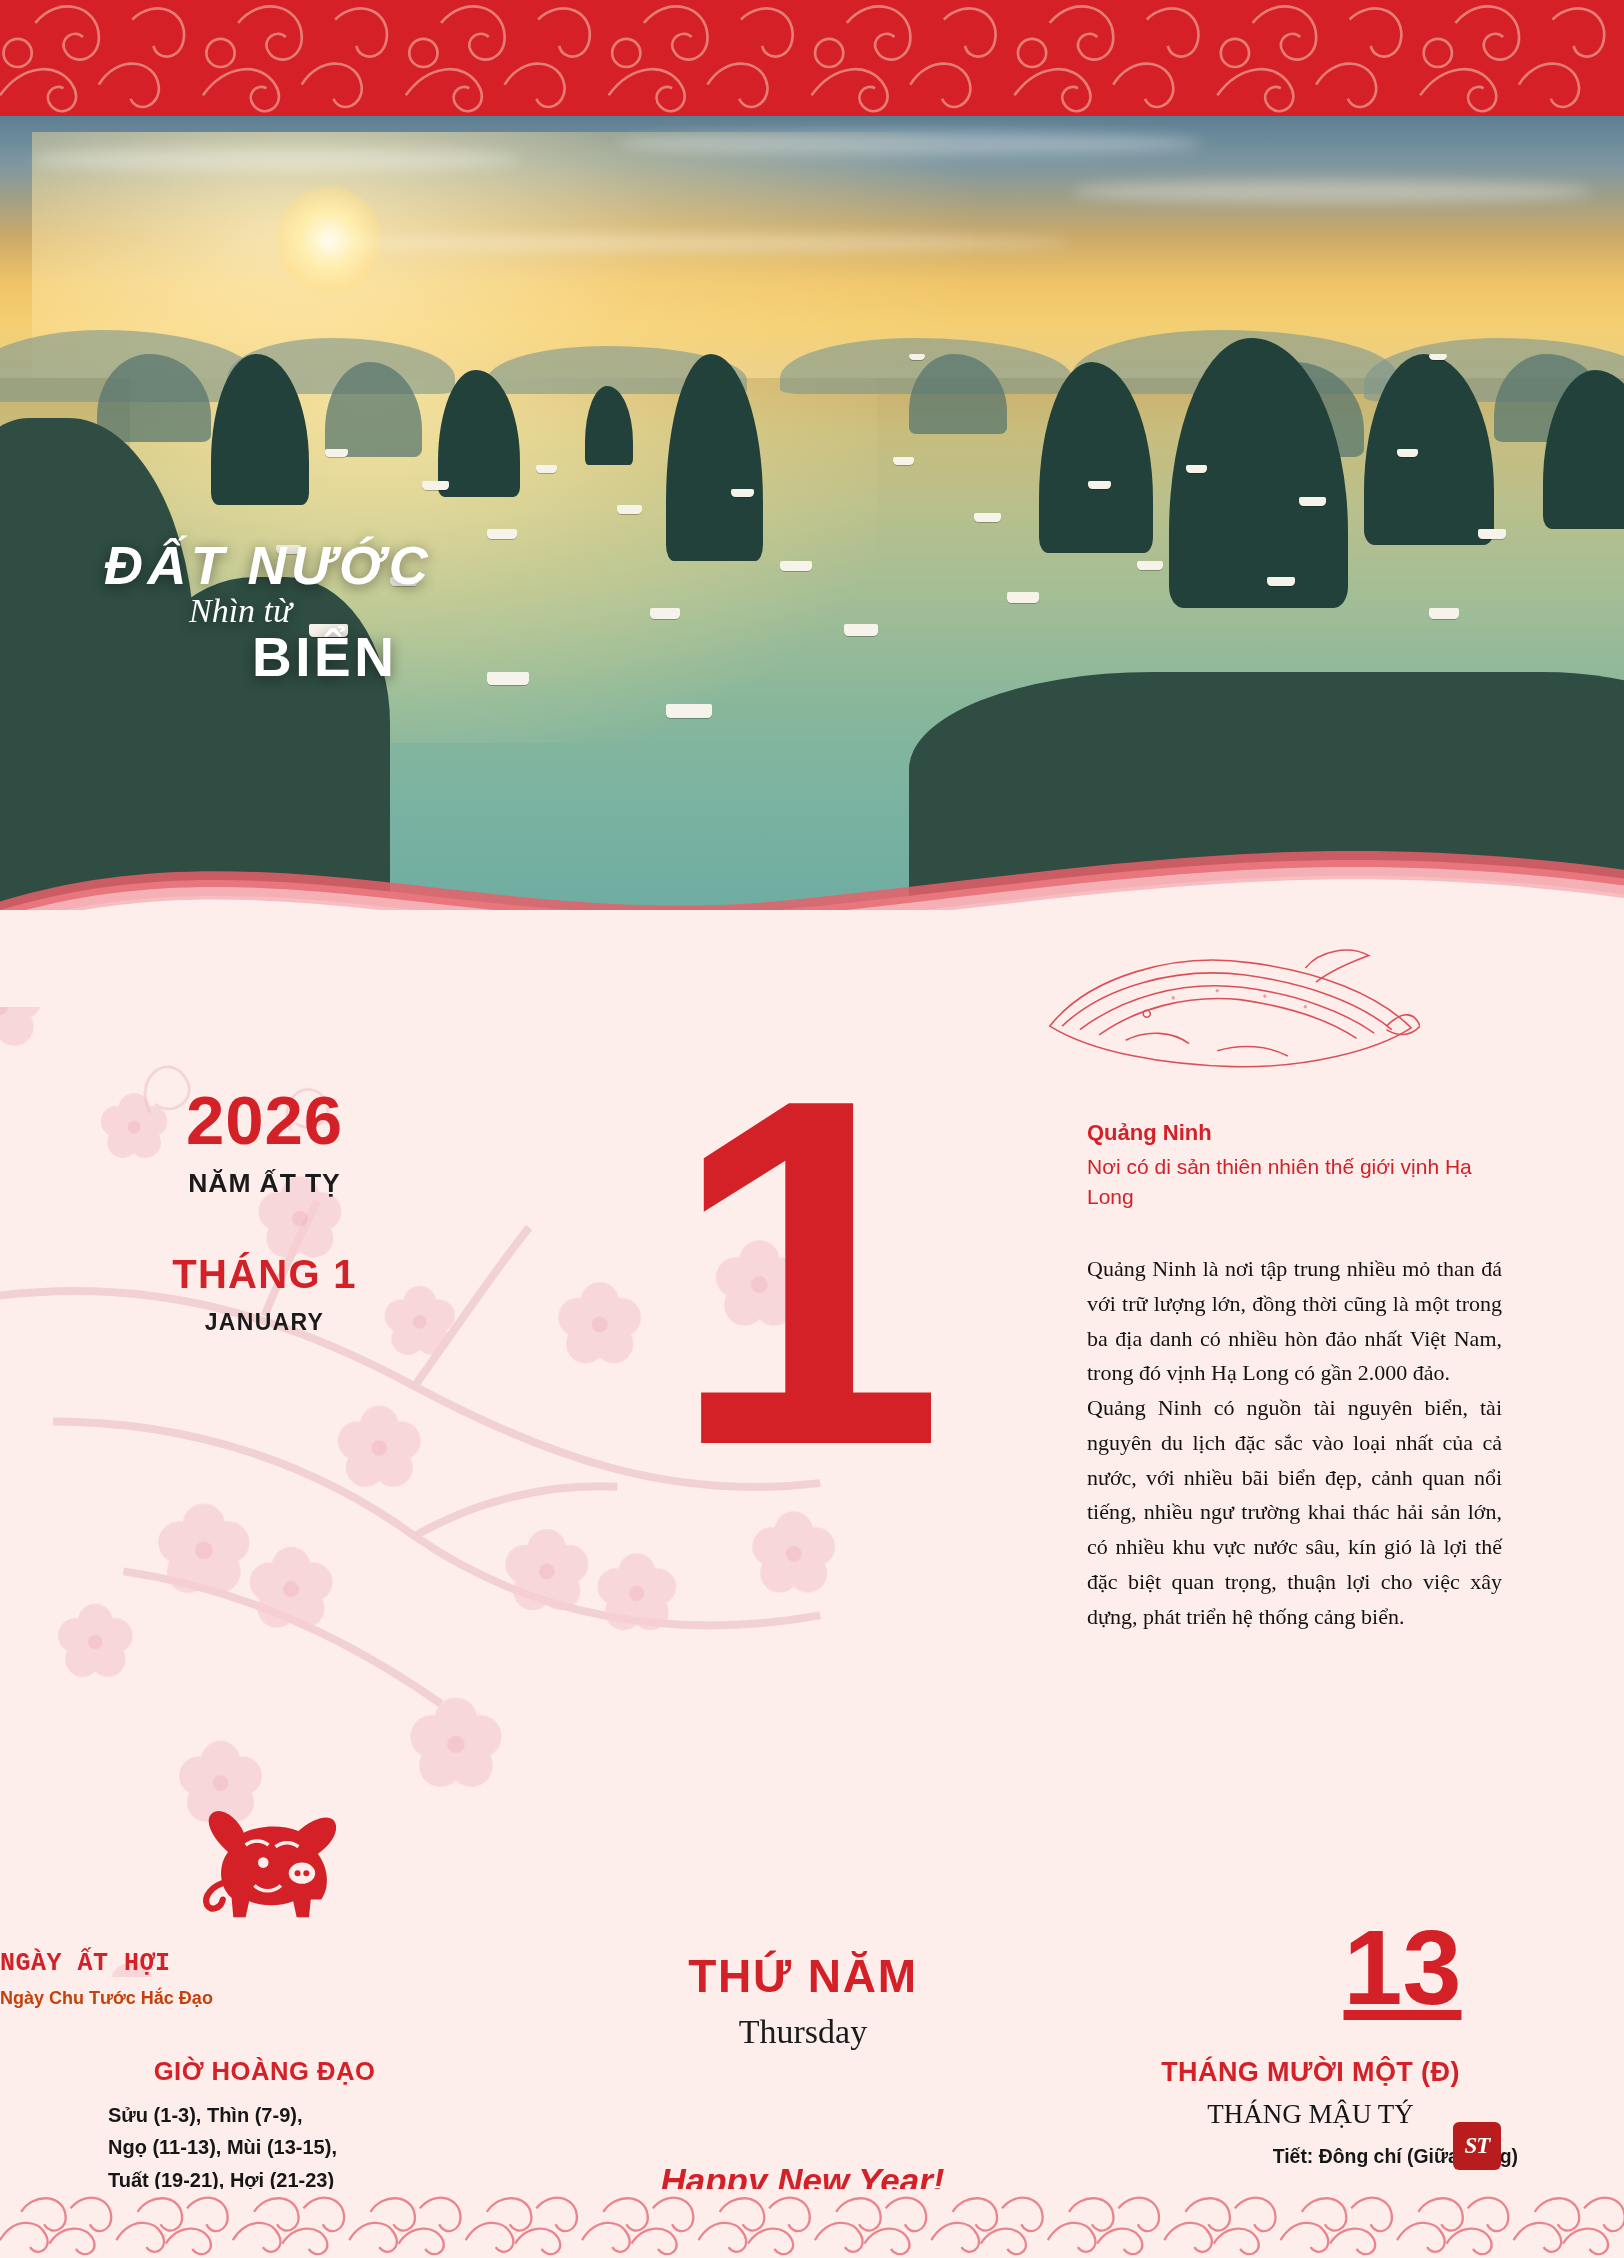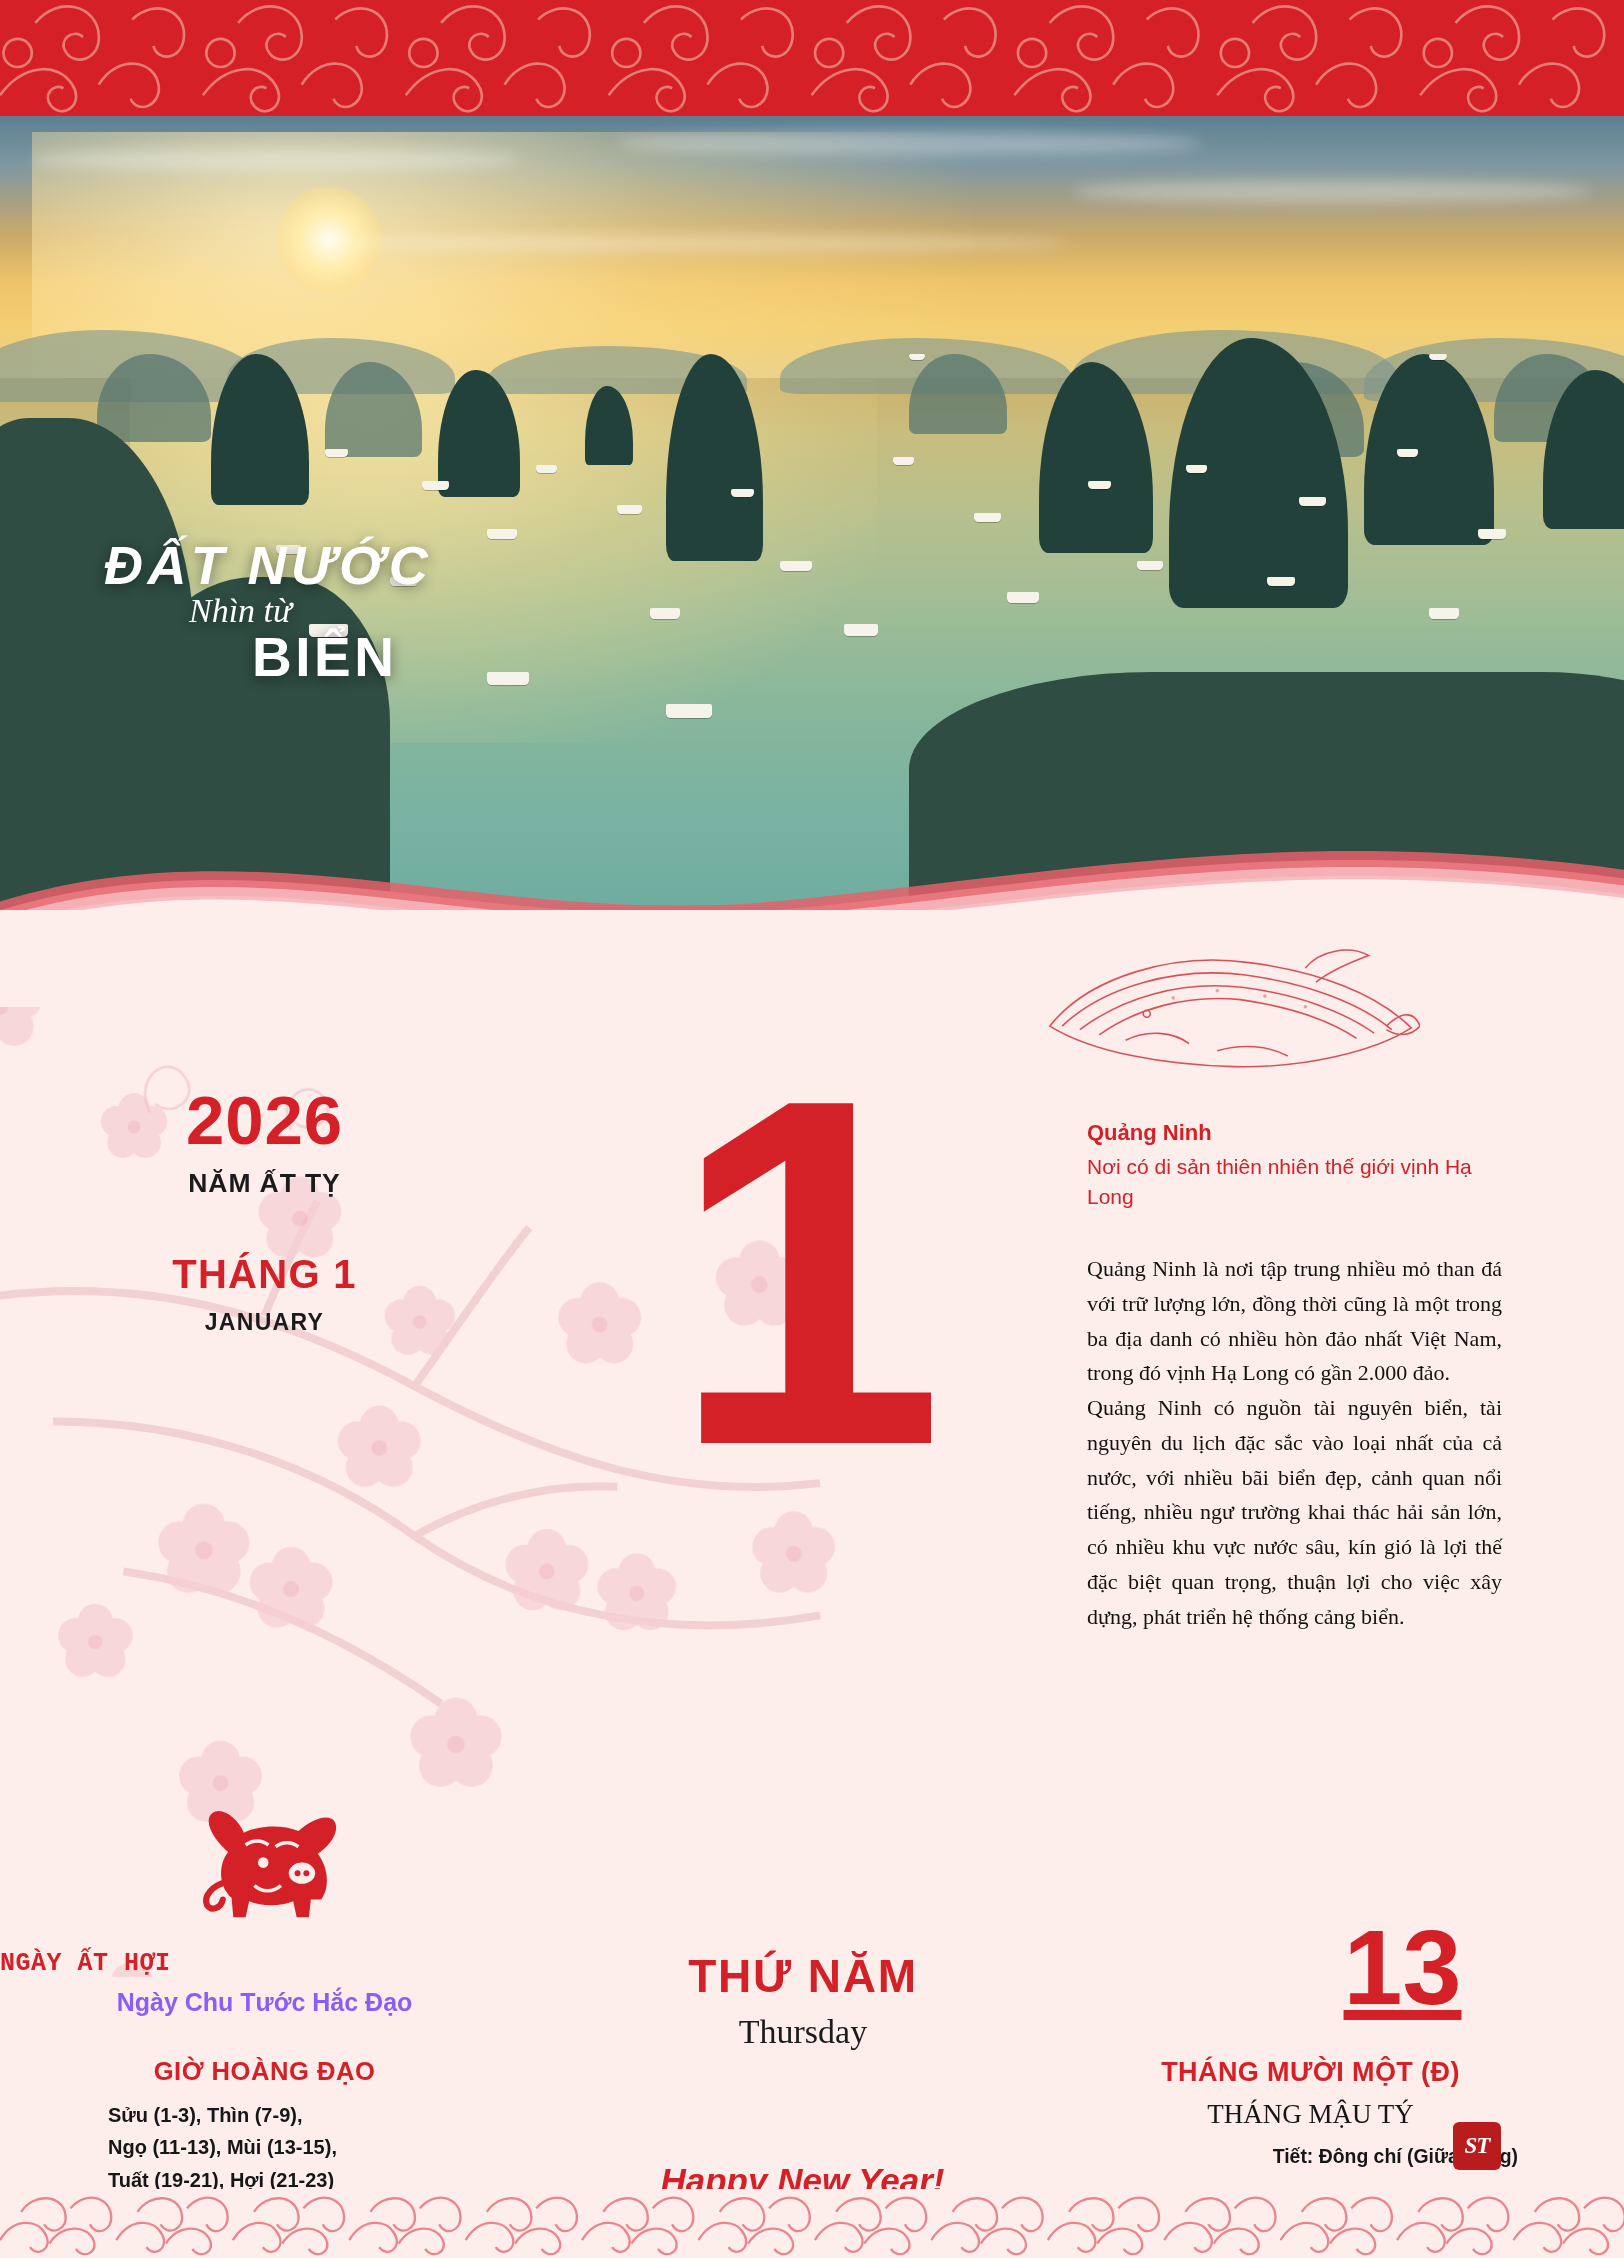--- a/index.html
+++ b/index.html
@@ -230,25 +230,24 @@
     color: #d42027;
     font-family: Liberation Mono, monospace;
     font-weight: bold;
     font-size: 25px;
     letter-spacing: 0.5px;
   }
   .lunar-day-note {
     position: absolute;
     left: 0; top: 1078px;
     width: 529px;
-    text-align: center;
-    color: #8b5cf6;
-    font-family: "Liberation Sans", sans-serif;
-    font-weight: bold;
-    font-size: 25px;
+    color: #c2410c;
+    font-family: "Liberation Sans", sans-serif;
+    font-weight: bold;
+    font-size: 18px;
   }
   .gio-title {
     position: absolute;
     left: 0; top: 1147px;
     width: 529px;
     text-align: center;
     color: #d42027;
     font-family: "Liberation Sans", sans-serif;
     font-weight: bold;
     font-size: 25.6px;

